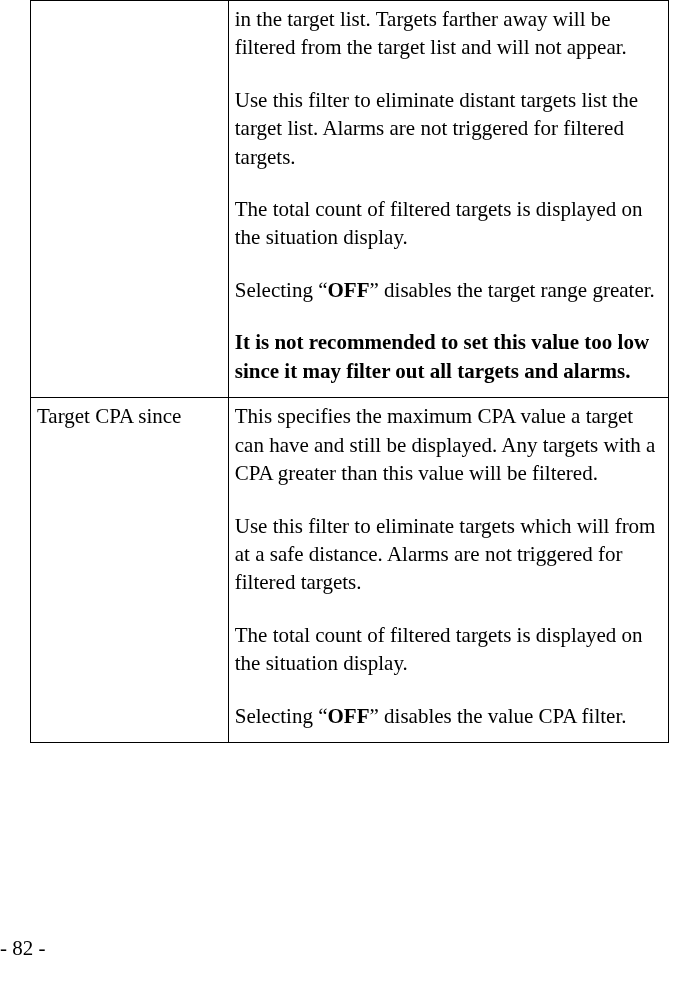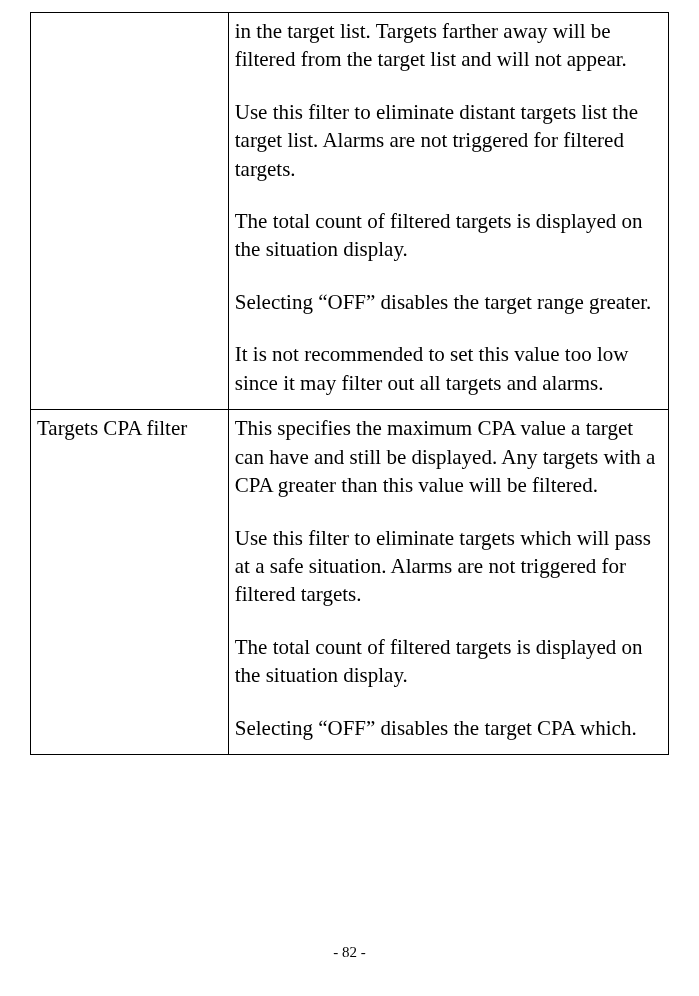--- a/index.html
+++ b/index.html
@@ -6,21 +6,21 @@
     body {
       font-family: "Times New Roman", Times, serif;
       font-size: 21px;
       color: #000;
       background: #fff;
       width: 699px;
       height: 996px;
       position: relative;
     }
     .page {
-      padding: 12px 30px;
+      padding: 0 30px;
     }
     table {
       border-collapse: collapse;
       width: 100%;
     }
     td {
       border: 1px solid #000;
       vertical-align: top;
       padding: 4px 6px;
       line-height: 1.35;
@@ -30,28 +30,27 @@
     }
     td.right-col {
       width: 69%;
     }
     .para {
       margin-bottom: 1.15em;
     }
     .para:last-child {
       margin-bottom: 0.4em;
     }
-    .bold { font-weight: normal; }
+    .bold { font-weight: bold; }
     .page-num {
       position: absolute;
       bottom: 35px;
       width: 100%;
       left: 0;
-      text-align: center;
-      font-size: 15px;
+      font-size: 21px;
     }
     .spacer-top {
       height: 0px;
     }
   </style>
 </head>
 <body>
 
 <div class="page">
   <div class="spacer-top"></div>
@@ -64,26 +63,26 @@
       <td class="right-col">
         <div class="para">in the target list. Targets farther away will be filtered from the target list and will not appear.</div>
         <div class="para">Use this filter to eliminate distant targets list the target list. Alarms are not triggered for filtered targets.</div>
         <div class="para">The total count of filtered targets is displayed on the situation display.</div>
         <div class="para"><span>Selecting “</span><span class="bold">OFF</span><span>” disables the target range greater.</span></div>
         <div class="para bold">It is not recommended to set this value too low since it may filter out all targets and alarms.</div>
       </td>
     </tr>
     <tr>
       <td class="left-col">
-        <span>Targets CPA filter</span>
+        <span>Target CPA since</span>
       </td>
       <td class="right-col">
         <div class="para">This specifies the maximum CPA value a target can have and still be displayed. Any targets with a CPA greater than this value will be filtered.</div>
-        <div class="para">Use this filter to eliminate targets which will pass at a safe situation. Alarms are not triggered for filtered targets.</div>
+        <div class="para">Use this filter to eliminate targets which will from at a safe distance. Alarms are not triggered for filtered targets.</div>
         <div class="para">The total count of filtered targets is displayed on the situation display.</div>
-        <div class="para"><span>Selecting “</span><span class="bold">OFF</span><span>” disables the target CPA which.</span></div>
+        <div class="para"><span>Selecting “</span><span class="bold">OFF</span><span>” disables the value CPA filter.</span></div>
       </td>
     </tr>
   </tbody>
     </table>
 </div>
 
 <div class="page-num">- 82 -</div>
 
 </body></html>

